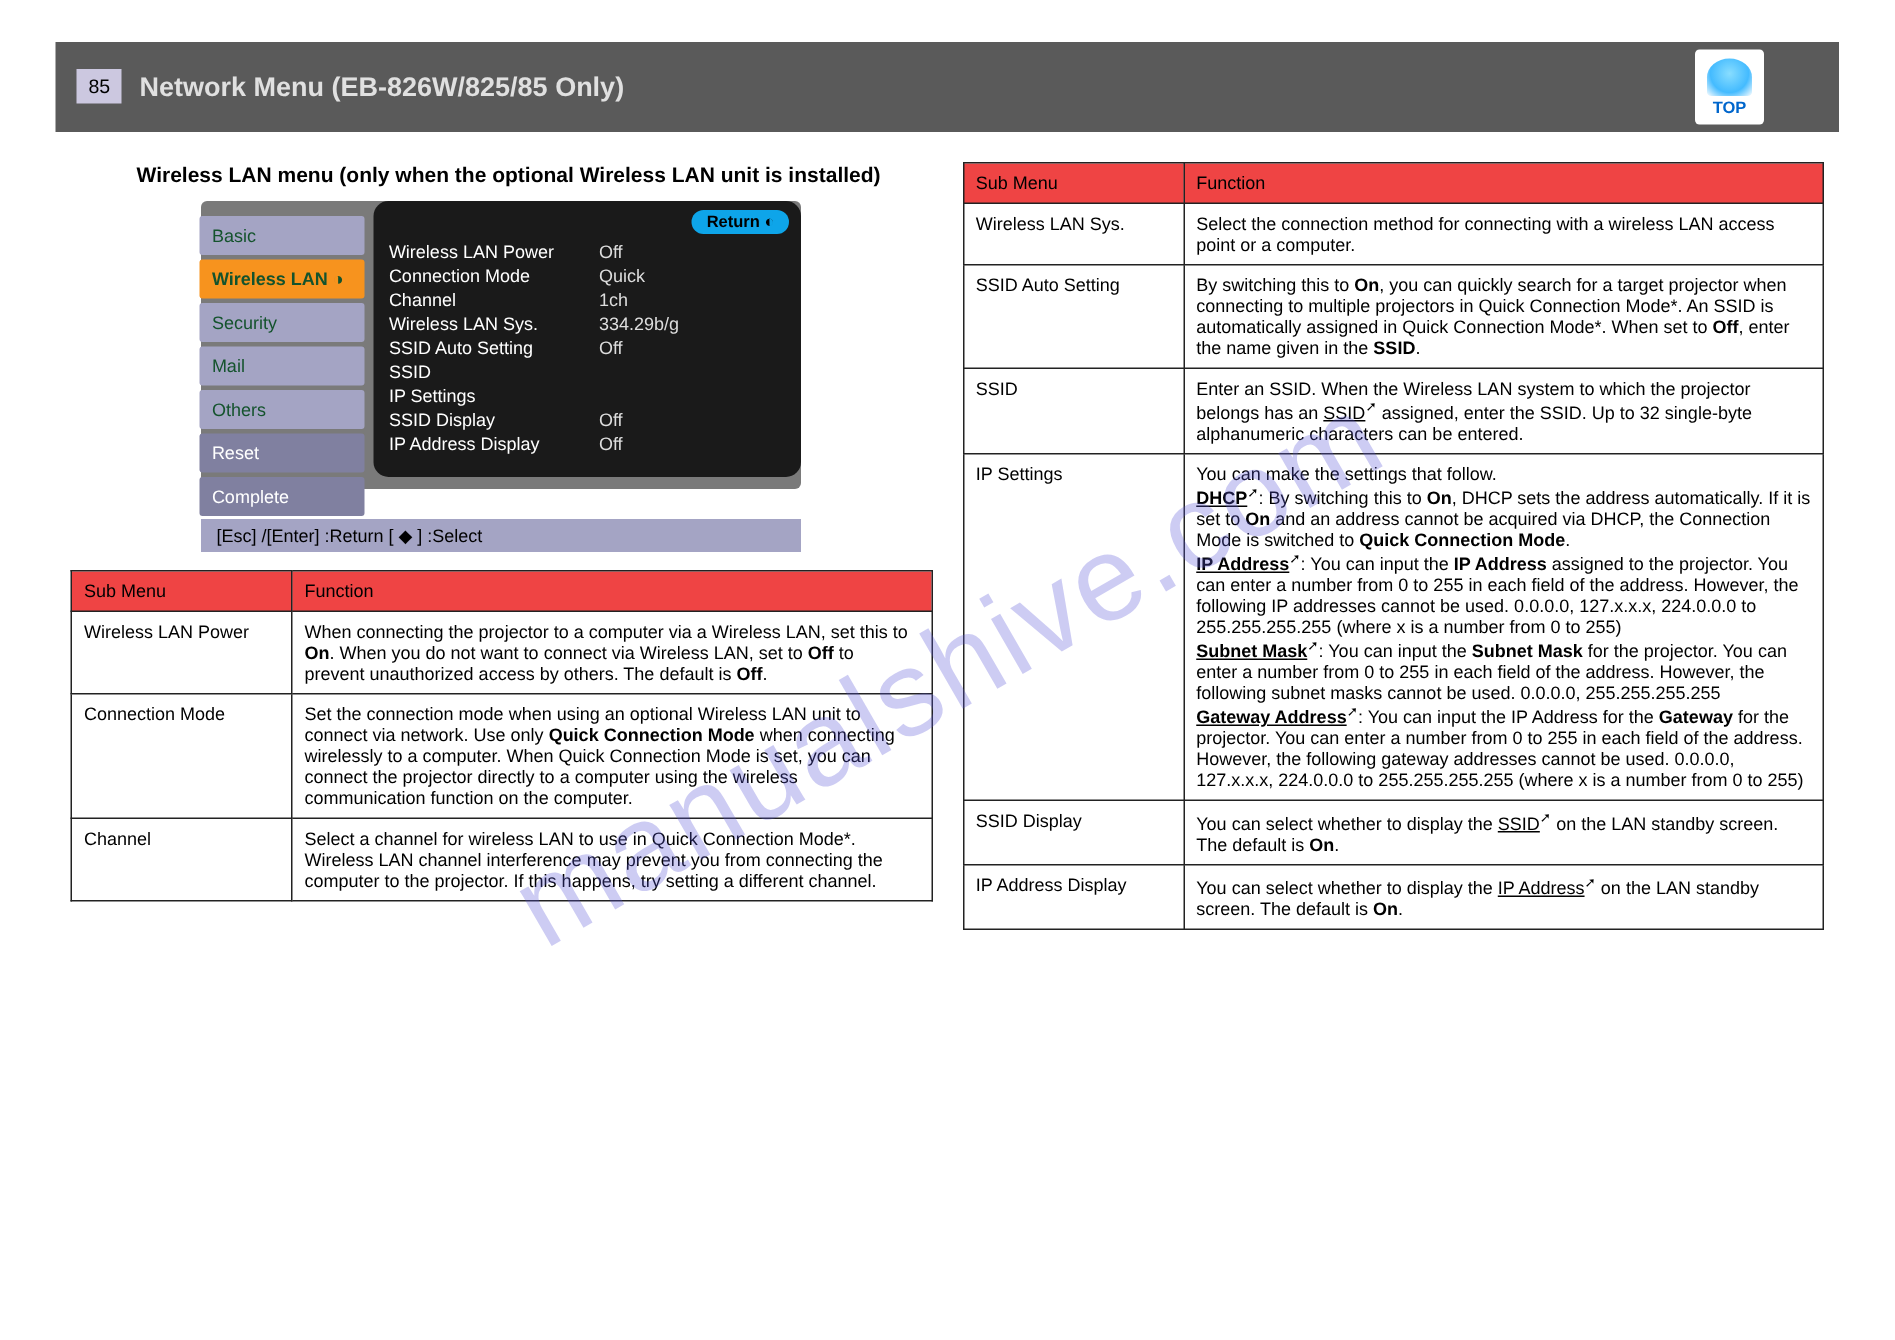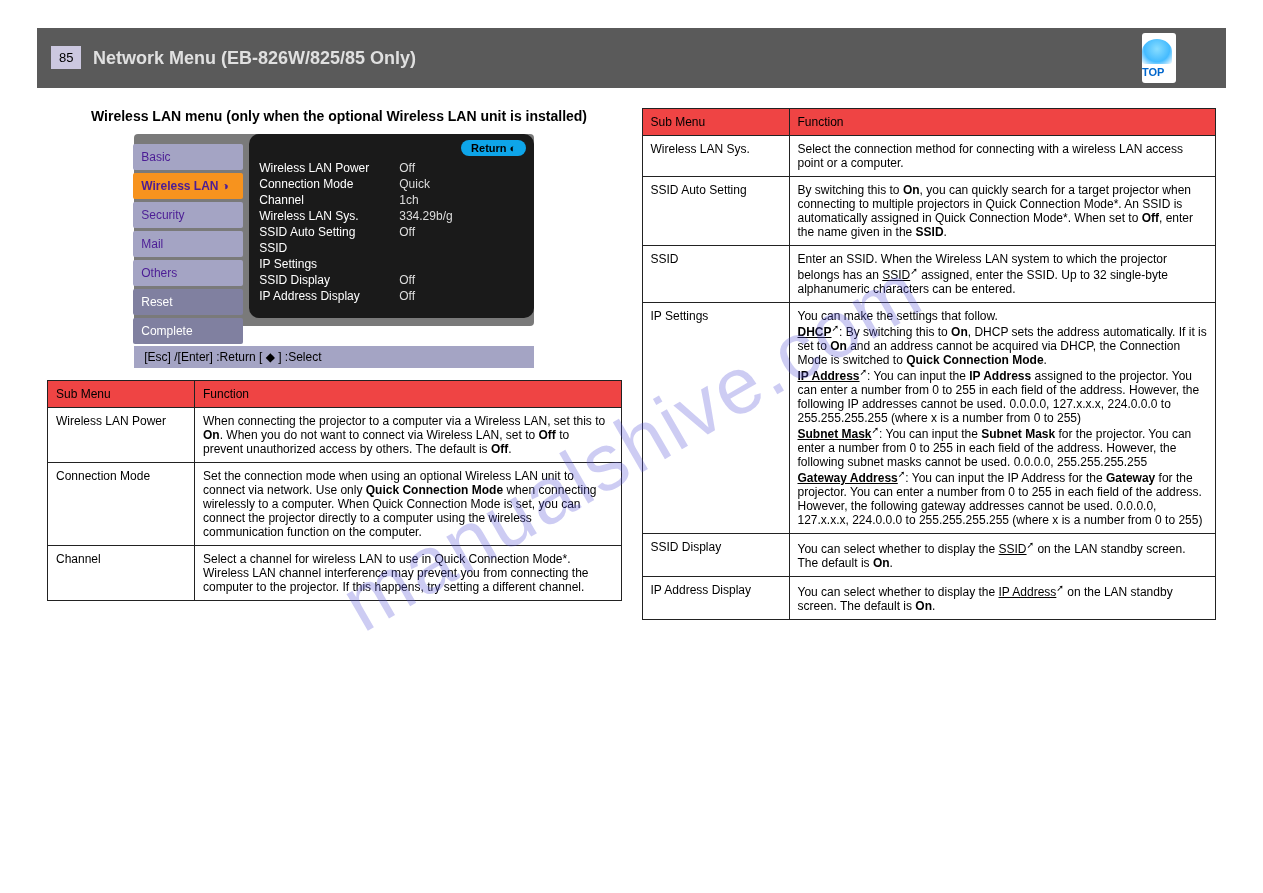--- a/index.html
+++ b/index.html
@@ -28,27 +28,27 @@
   .header-bar {
     background: #5a5a5a;
     height: 60px;
     margin: 28px 37px 0 37px;
     position: relative;
   }
   .top-icon {
     position: absolute;
     right: 50px;
     top: 5px;
-    width: 34px;
+    width: 46px;
     height: 50px;
     background: #fff;
     border-radius: 3px;
     display:flex;
     flex-direction:column;
-    align-items:flex-start;
+    align-items:center;
     justify-content:center;
     cursor:pointer;
   }
   .top-icon .house {
     width: 30px; height: 25px;
     background: radial-gradient(circle at 50% 40%, #8df 0%, #4bf 60%, #fff 100%);
     border-radius: 50% 50% 10% 10%;
     position:relative;
   }
   .top-icon .lbl { color:#06c; font-size:11px; font-weight:bold; margin-top:2px;}
@@ -89,21 +89,21 @@
     position:relative;
   }
   .side-tabs {
     position:absolute;
     left:-1px; top:10px;
     width:110px;
     z-index:2;
   }
   .side-tab {
     background:#a4a4c4;
-    color:#4c1d95;
+    color:#14532d;
     font-size:12px;
     padding:6px 8px;
     margin-bottom:3px;
     border-radius:2px;
   }
   .side-tab.active{
     background:#f7931e;
     font-weight:bold;
   }
   .side-tab.muted{ background:#8080a0; color:#ffffff;}

